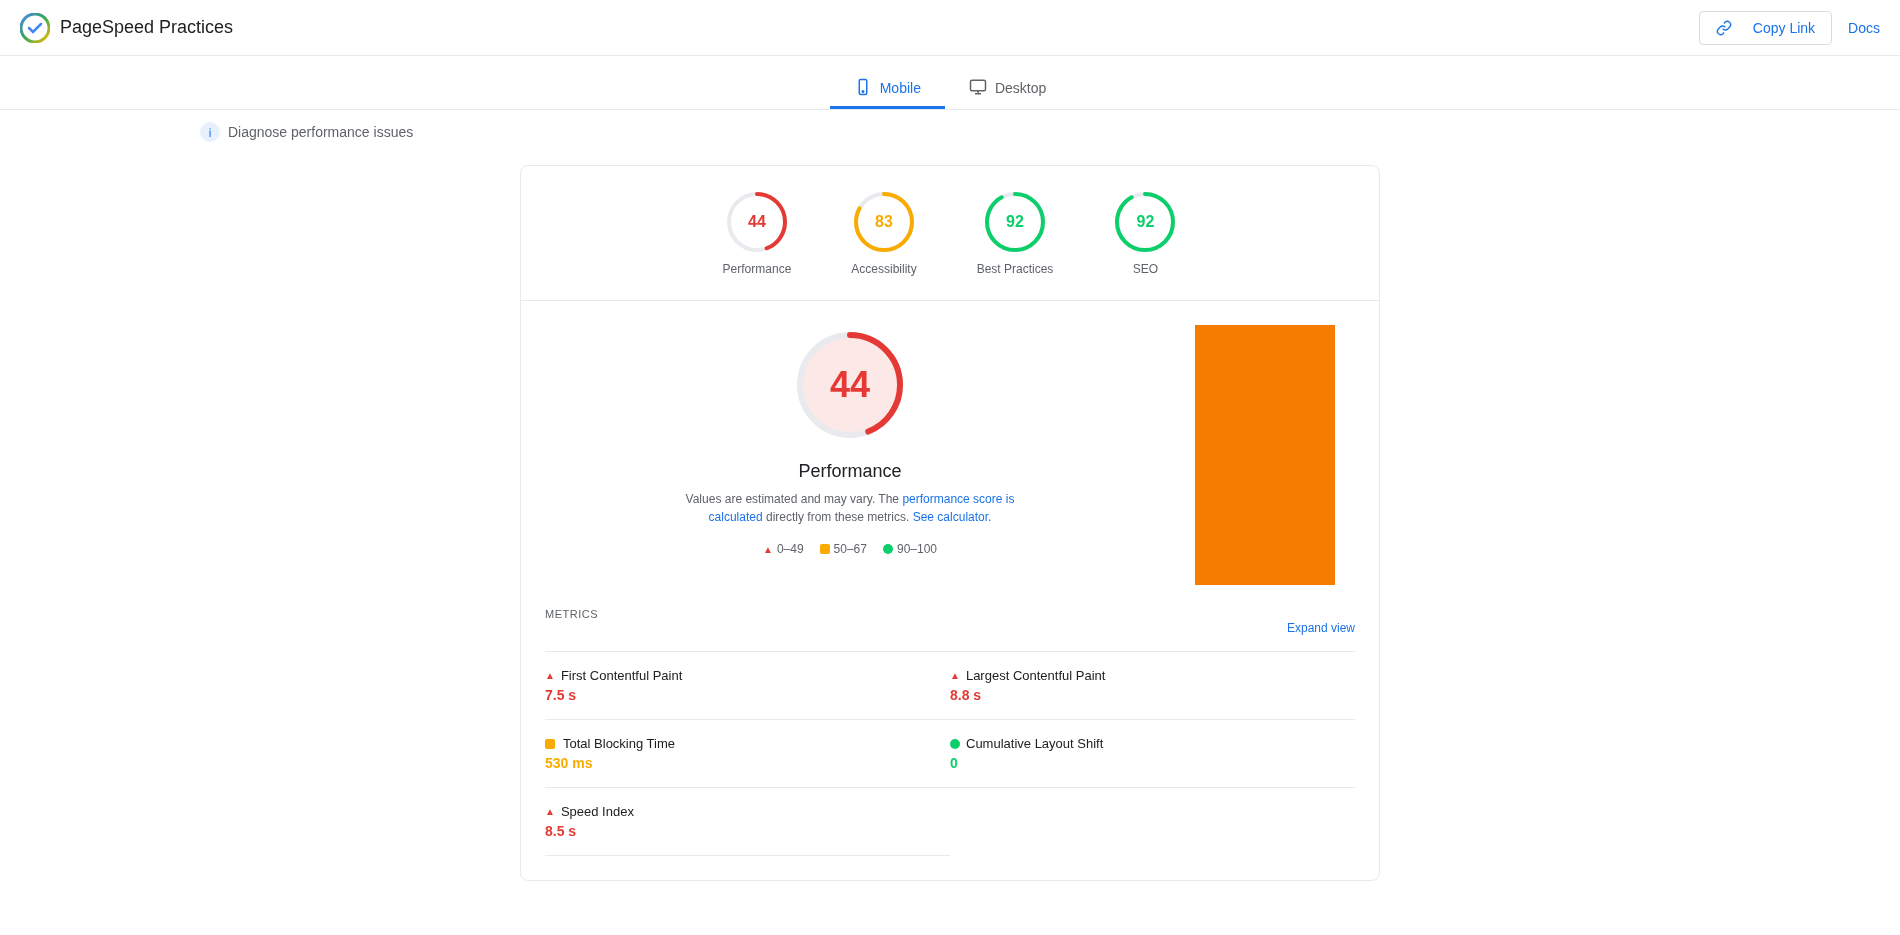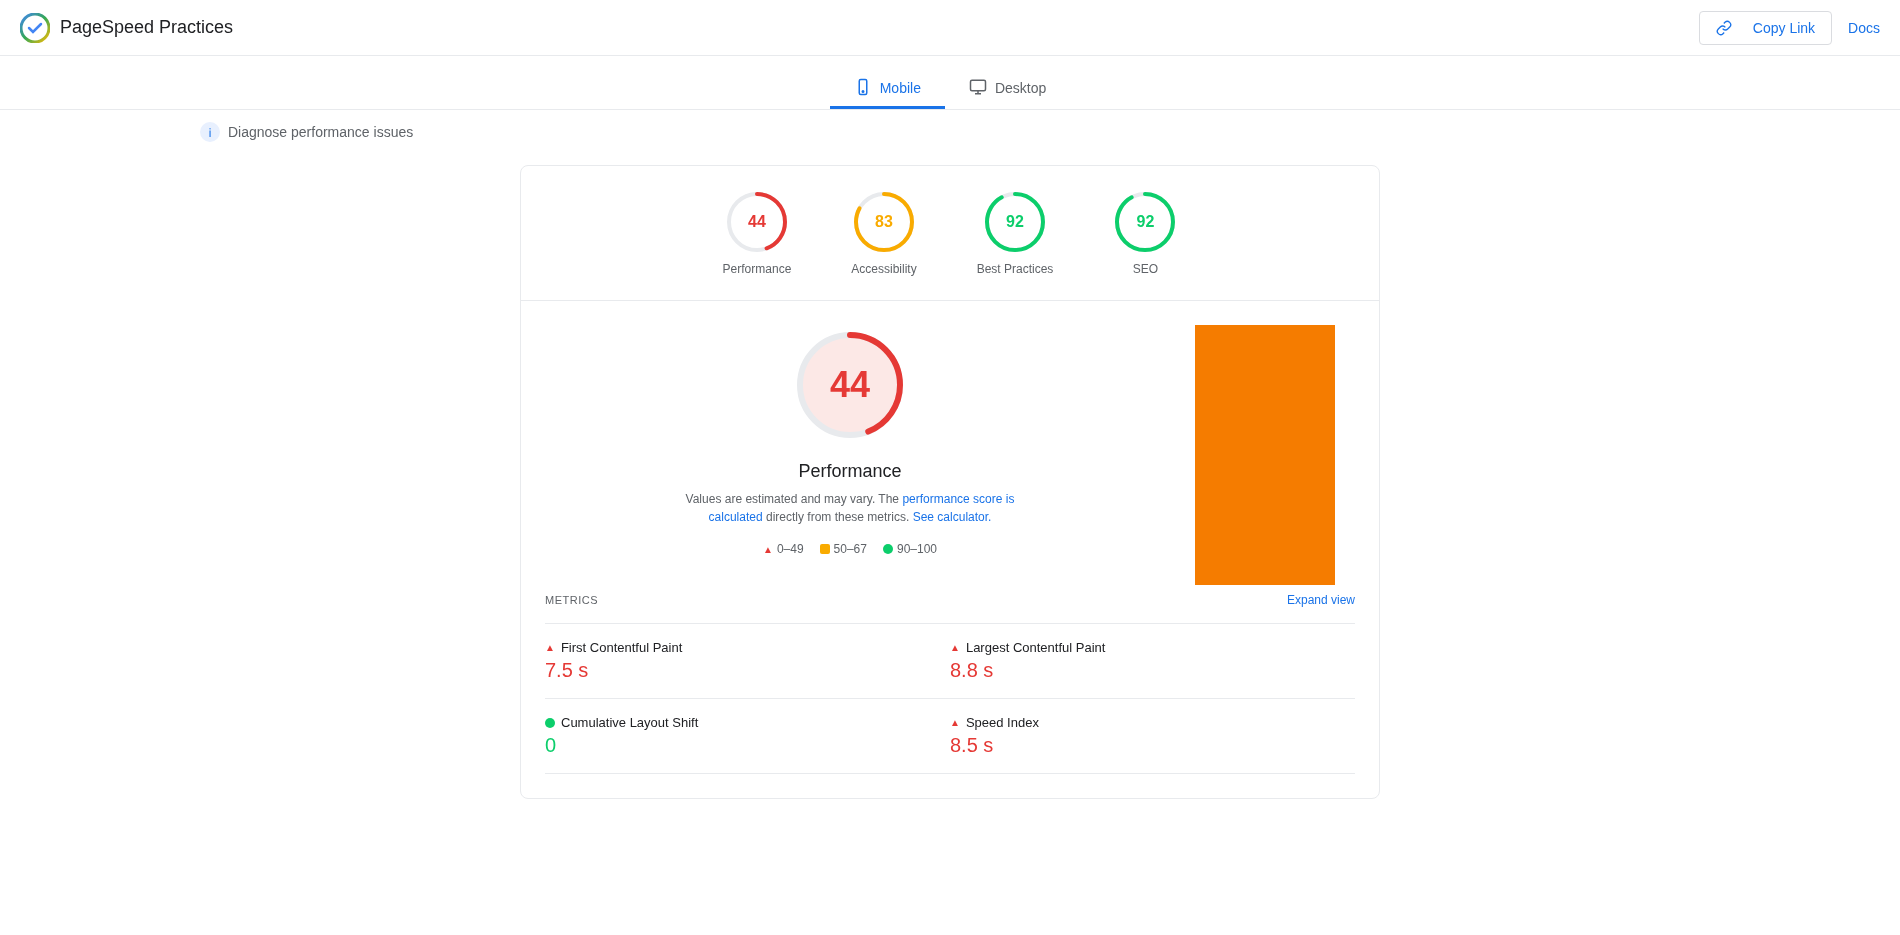--- a/index.html
+++ b/index.html
@@ -254,20 +254,21 @@
       font-size: 11px;
       font-weight: 500;
       color: #5f6368;
       letter-spacing: 0.5px;
       text-transform: uppercase;
     }
     .expand-view {
       font-size: 12px;
       color: #1a73e8;
       cursor: pointer;
+      margin-top: 28px;
     }
     .metrics-grid {
       display: grid;
       grid-template-columns: 1fr 1fr;
       gap: 0;
       border-top: 1px solid #e8eaed;
     }
     .metric-item {
       padding: 16px 0;
       border-bottom: 1px solid #e8eaed;
@@ -277,22 +278,22 @@
     }
     .metric-name-row {
       display: flex;
       align-items: center;
       gap: 6px;
       margin-bottom: 4px;
       font-size: 13px;
       color: #202124;
     }
     .metric-value {
-      font-size: 20px;
-      font-weight: 400;
+      font-size: 14px;
+      font-weight: 700;
     }
     .red-val { color: #e53935; }
     .orange-val { color: #f9ab00; }
     .green-val { color: #0cce6b; }
     .tri-red { color: #e53935; font-size: 10px; }
     .dot-green { width: 10px; height: 10px; background: #0cce6b; border-radius: 50%; display: inline-block; }
   </style>
 </head>
 <body>
 
@@ -459,20 +460,27 @@
         </div>
 
         <div class="metric-item">
           <div class="metric-name-row">
             <span class="tri-red">▲</span>
             <span>Largest Contentful Paint</span>
           </div>
           <div class="metric-value red-val">8.8 s</div>
         </div>
 
+        <div class="metric-item">
+          <div class="metric-name-row">
+            <span style="display:inline-block;width:10px;height:10px;background:#f9ab00;border-radius:2px;margin-right:2px;"></span>
+            <span>Total Blocking Time</span>
+          </div>
+          <div class="metric-value orange-val">530 ms</div>
+        </div>
 
         <div class="metric-item">
           <div class="metric-name-row">
             <span class="dot-green"></span>
             <span>Cumulative Layout Shift</span>
           </div>
           <div class="metric-value green-val">0</div>
         </div>
 
         <div class="metric-item">

